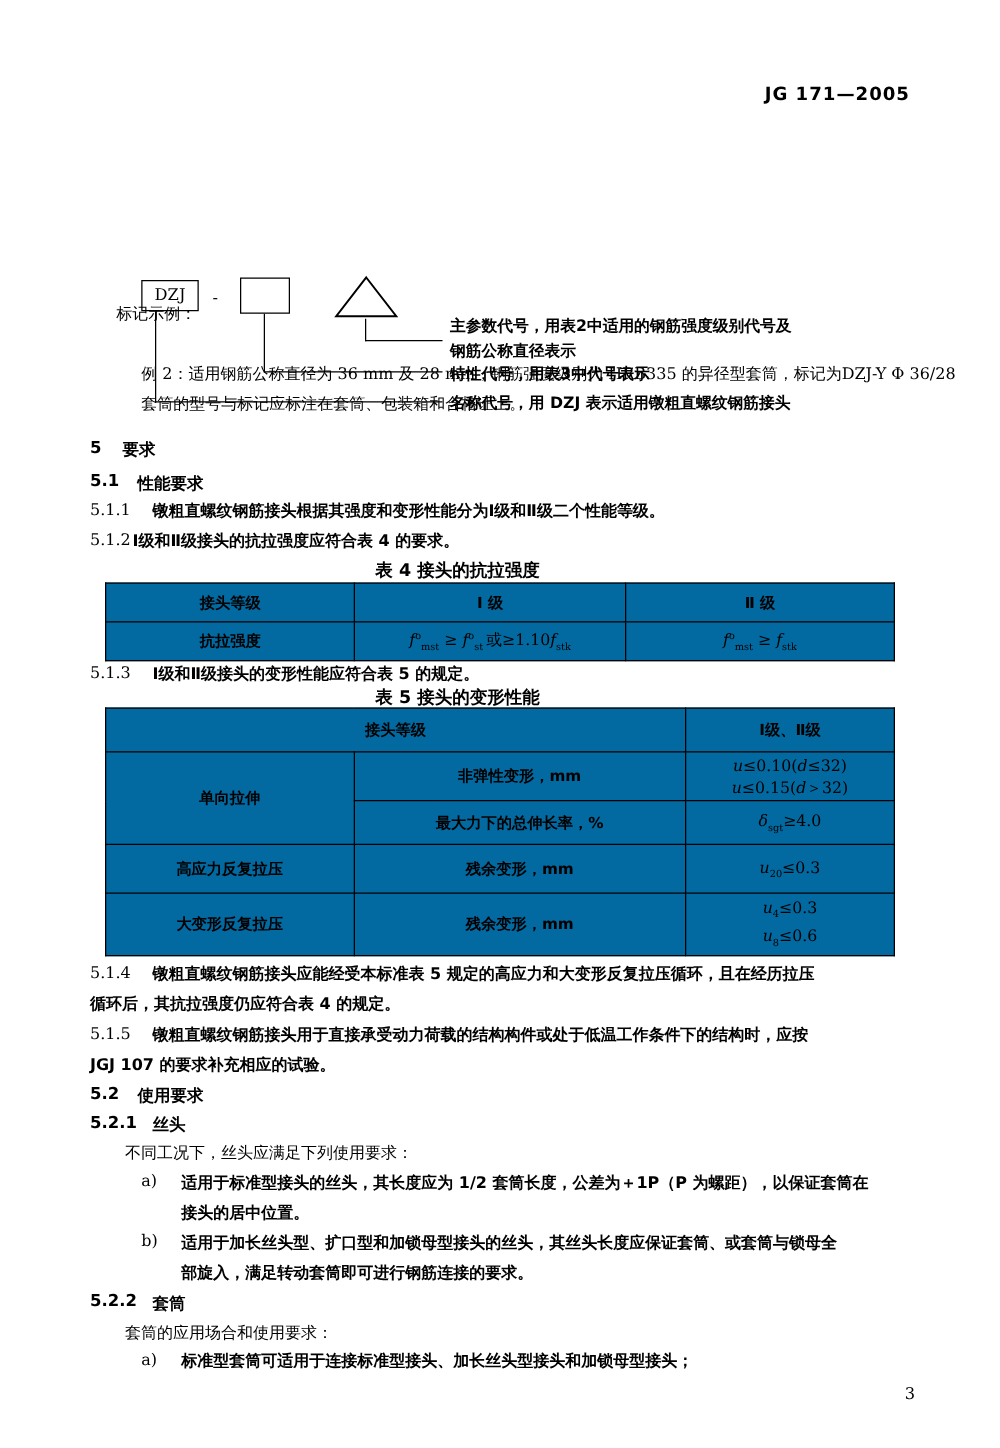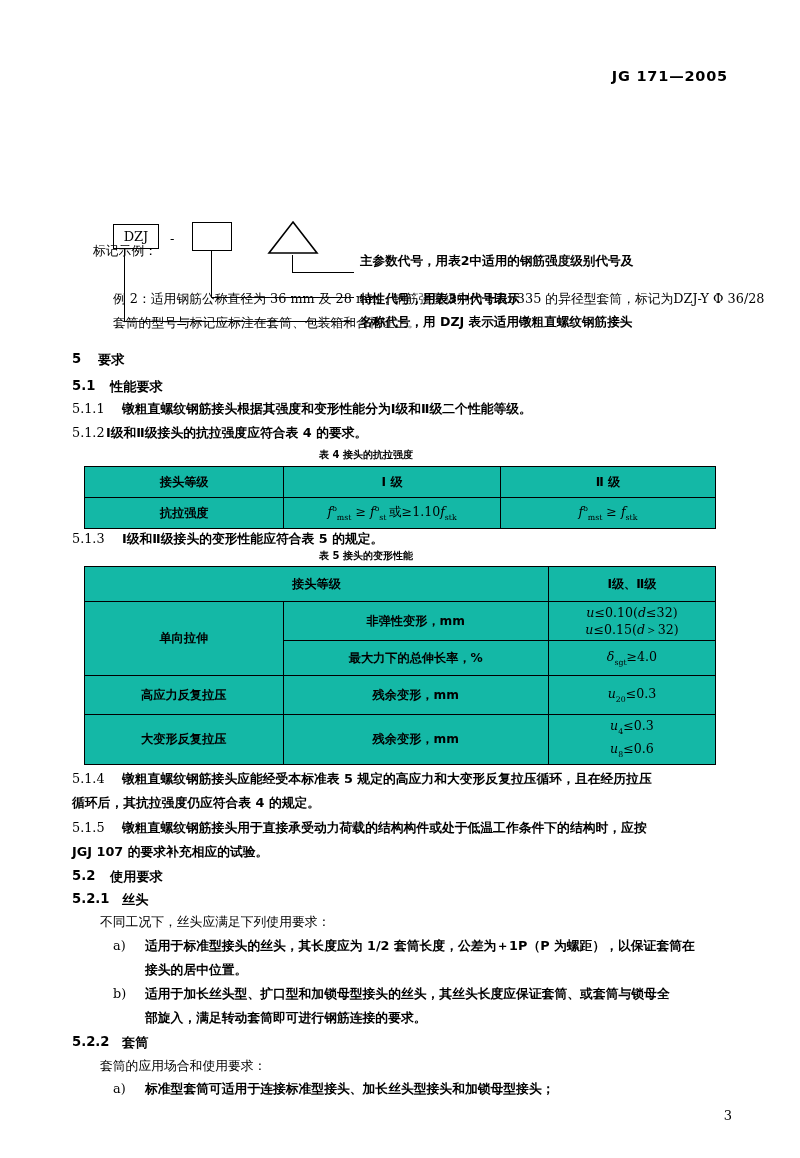--- a/index.html
+++ b/index.html
@@ -112,21 +112,21 @@
   sub { font-size: 0.62em; }
   sup { font-size: 0.62em; }
 
   
   table.doc {
     position: absolute;
     border-collapse: collapse;
     font-family: "DejaVu Sans", "Liberation Sans", sans-serif;
     font-size: 12.2px;
     font-weight: bold;
-    background: #14b8a6;
+    background: #0369a1;
   }
   table.doc td {
     border: 1px solid #000;
     text-align: center;
     vertical-align: middle;
     padding: 2px 4px;
   }
   table.doc.t4 { left: 84px; top: 466px; width: 632px; }
   table.doc.t4 td { height: 26px; }
   table.doc.t5 { left: 84px; top: 566px; width: 632px; }
@@ -135,21 +135,21 @@
     font-family: "DejaVu Serif", "Liberation Serif", serif;
     font-size: 12.6px;
     font-weight: normal;
   }
   .cap {
     position: absolute;
     width: 732px;
     text-align: center;
     font-family: "DejaVu Sans", "Liberation Sans", sans-serif;
     font-weight: bold;
-    font-size: 10px;
+    font-size: 14px;
     left: 0;
   }
   .pagenum {
     position: absolute;
     right: 68px;
     top: 1108px;
     font-family: "DejaVu Serif", "Liberation Serif", serif;
     font-size: 13px;
   }
   .two-line { line-height: 17px; }
@@ -175,20 +175,21 @@
     <div class="leader" style="left:292px; top:167px; width:62px; height:1.4px;"></div>
 
     <div class="leader" style="left:211px; top:146px; width:1.4px; height:47px;"></div>
     <div class="leader" style="left:211px; top:192px; width:143px; height:1.4px;"></div>
 
     <div class="leader" style="left:124px; top:144px; width:1.4px; height:73px;"></div>
     <div class="leader" style="left:124px; top:216px; width:230px; height:1.4px;"></div>
 
     <div class="lbl" style="left:360px; top:146px;">
       <div>主参数代号，用表2中适用的钢筋强度级别代号及</div>
+      <div>钢筋公称直径表示</div>
     </div>
     <div class="lbl" style="left:360px; top:184px;">
       <div>特性代号，用表3中代号表示</div>
     </div>
     <div class="lbl" style="left:360px; top:207px;">
       <div>名称代号，用 DZJ 表示适用镦粗直螺纹钢筋接头</div>
     </div>
   </div>
 
   <div class="txt" style="left:93px; top:243px;">标记示例：</div>

